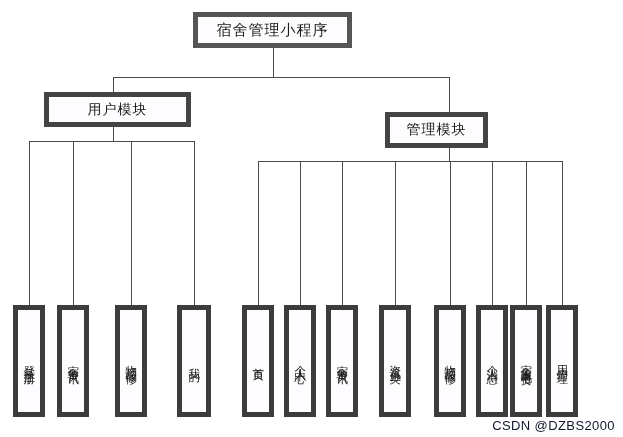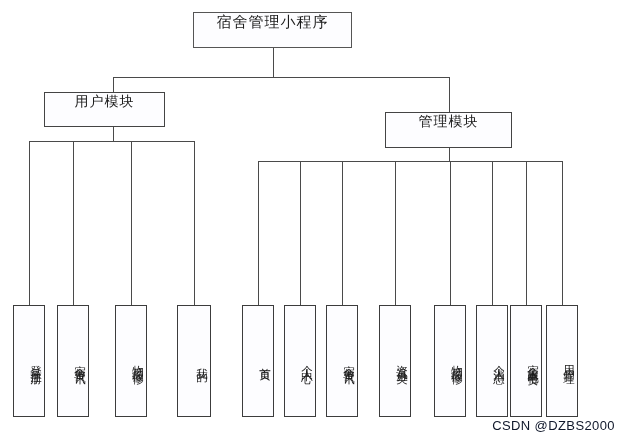--- a/index.html
+++ b/index.html
@@ -16,23 +16,23 @@
     height: 437px;
     background: #ffffff;
     overflow: hidden;
   }
 
   
   .node {
     position: absolute;
     box-sizing: border-box;
     background: #fdfdff;
-    border: 1px solid #ec4899;
+    border: 5px solid #ec4899;
     display: flex;
-    align-items: flex-start;
+    align-items: center;
     justify-content: center;
     color: #1b1b1b;
   }
   .node.root {
     border-color: #555555;
     font-size: 15px;
     letter-spacing: 1px;
   }
   .node.branch {
     border-color: #444444;
@@ -97,24 +97,24 @@
       <div class="edge v" style="left: 492px; top: 161px; height: 144px;"></div>
       <div class="edge v" style="left: 526px; top: 161px; height: 144px;"></div>
       <div class="edge v" style="left: 562px; top: 161px; height: 144px;"></div>
     </div>
 
   <div class="node root" id="node-root" style="left: 193px; top: 12px; width: 159px; height: 36px;">
     <span>宿舍管理小程序</span>
   </div>
 
   <div id="nodes">
-      <div class="node branch" style="left: 44px; top: 92px; width: 121px; height: 35px;">
+      <div class="node branch" style="left: 44px; top: 92px; width: 147px; height: 35px;">
         <span>用户模块</span>
       </div>
-      <div class="node branch" style="left: 385px; top: 112px; width: 127px; height: 36px;">
+      <div class="node branch" style="left: 385px; top: 112px; width: 103px; height: 36px;">
         <span>管理模块</span>
       </div>
       <div class="node leaf" style="left: 13px; top: 305px; width: 32px; height: 112px;">
         <span>登录注册</span>
       </div>
       <div class="node leaf" style="left: 57px; top: 305px; width: 32px; height: 112px;">
         <span>宿舍资讯</span>
       </div>
       <div class="node leaf" style="left: 115px; top: 305px; width: 32px; height: 112px;">
         <span>物品报修</span>

